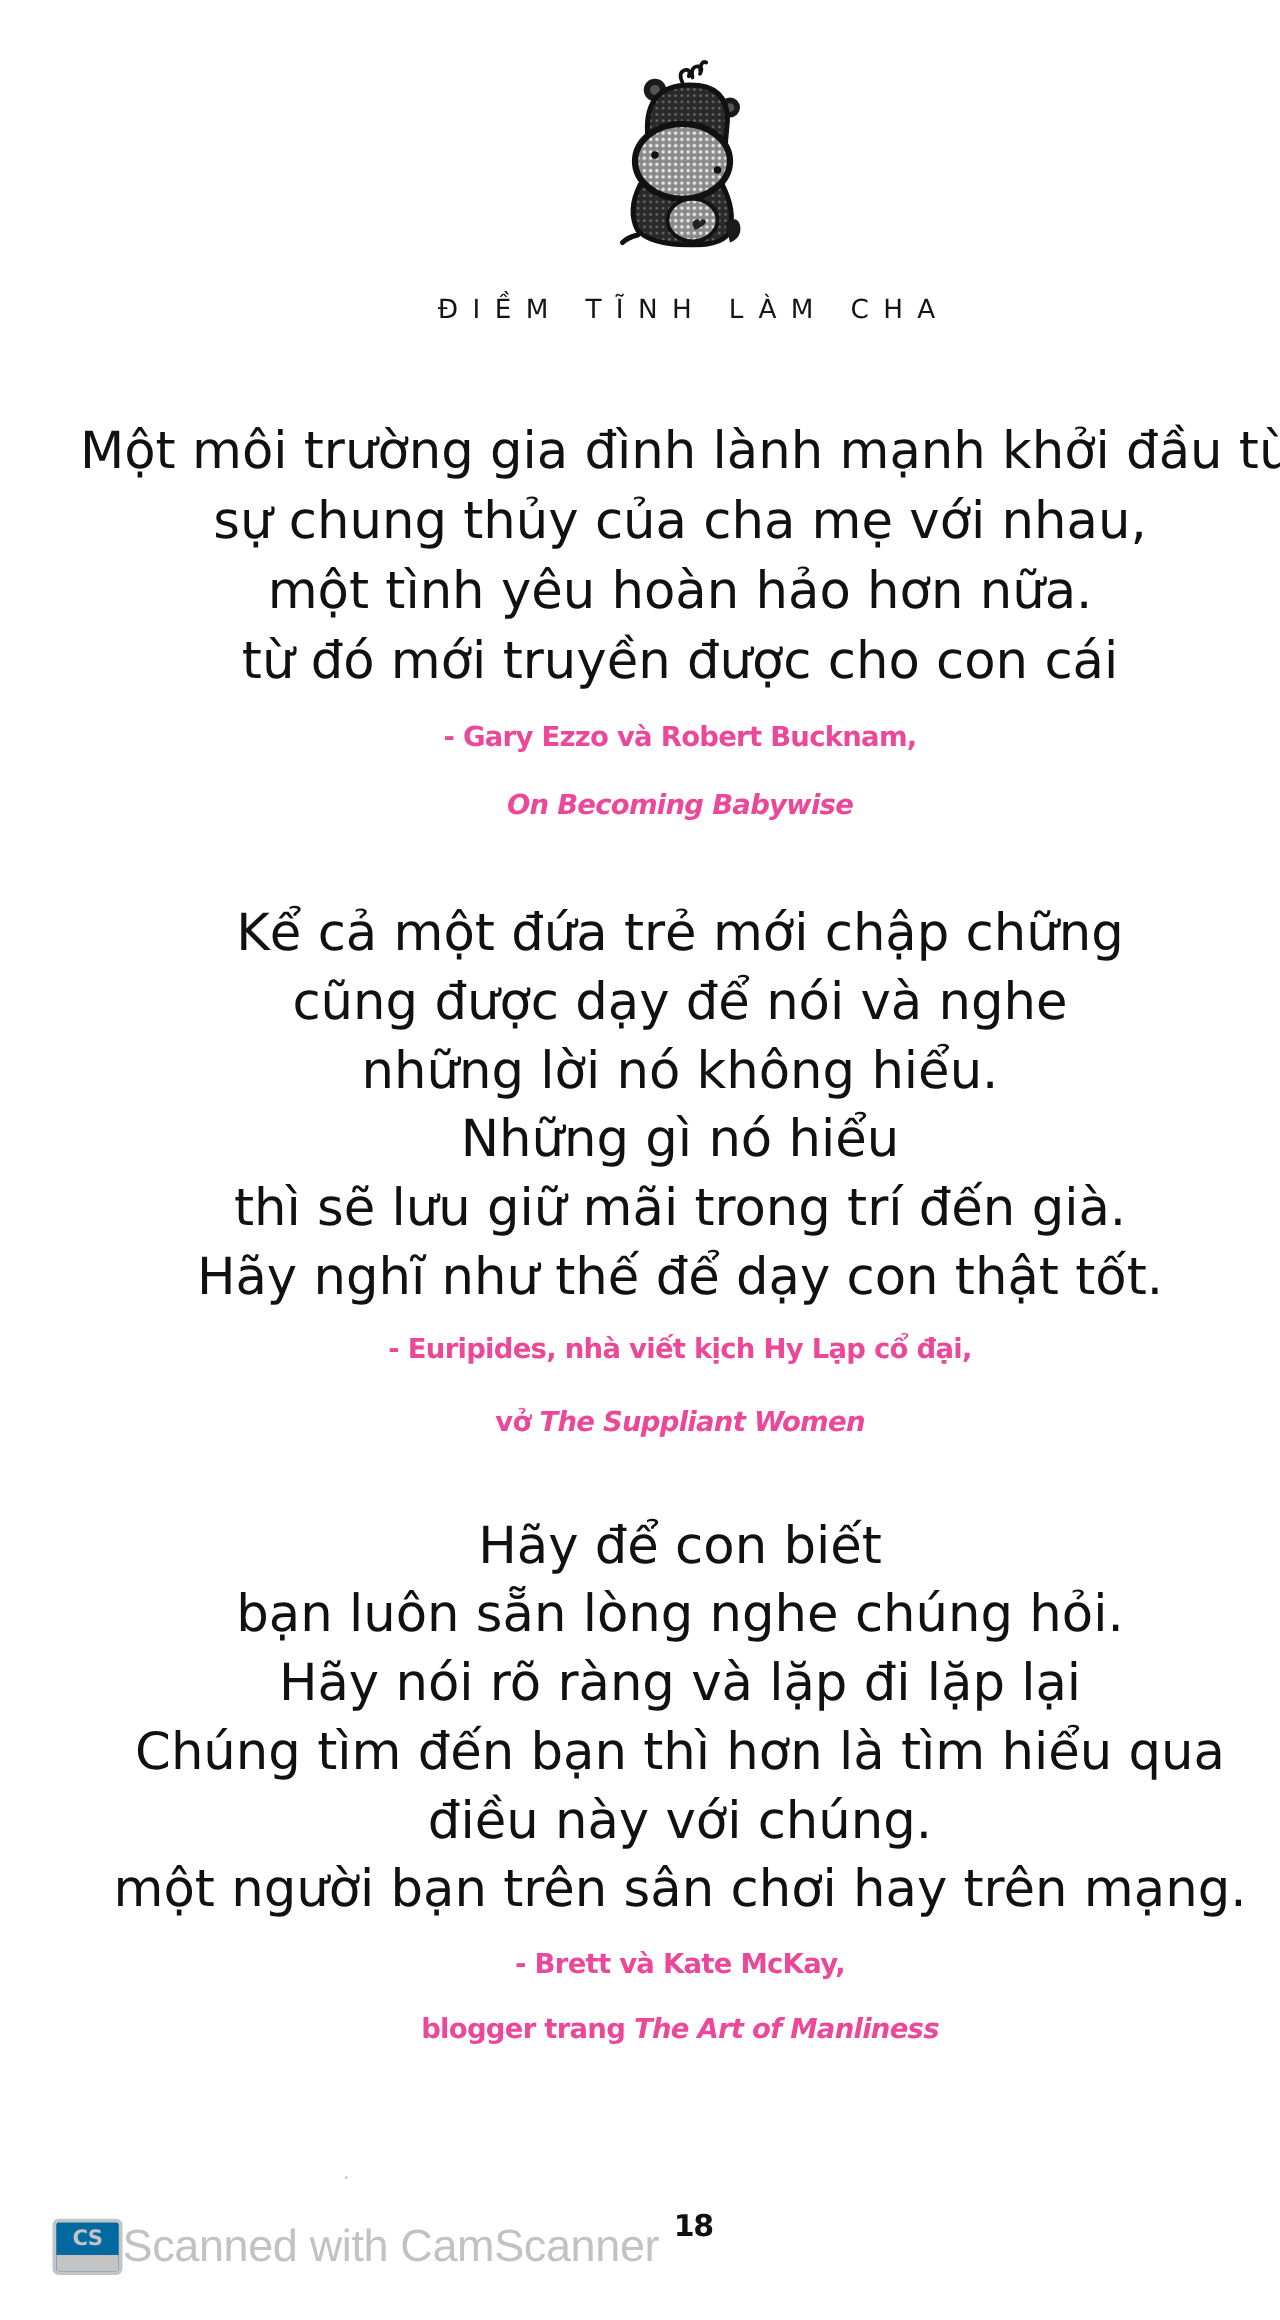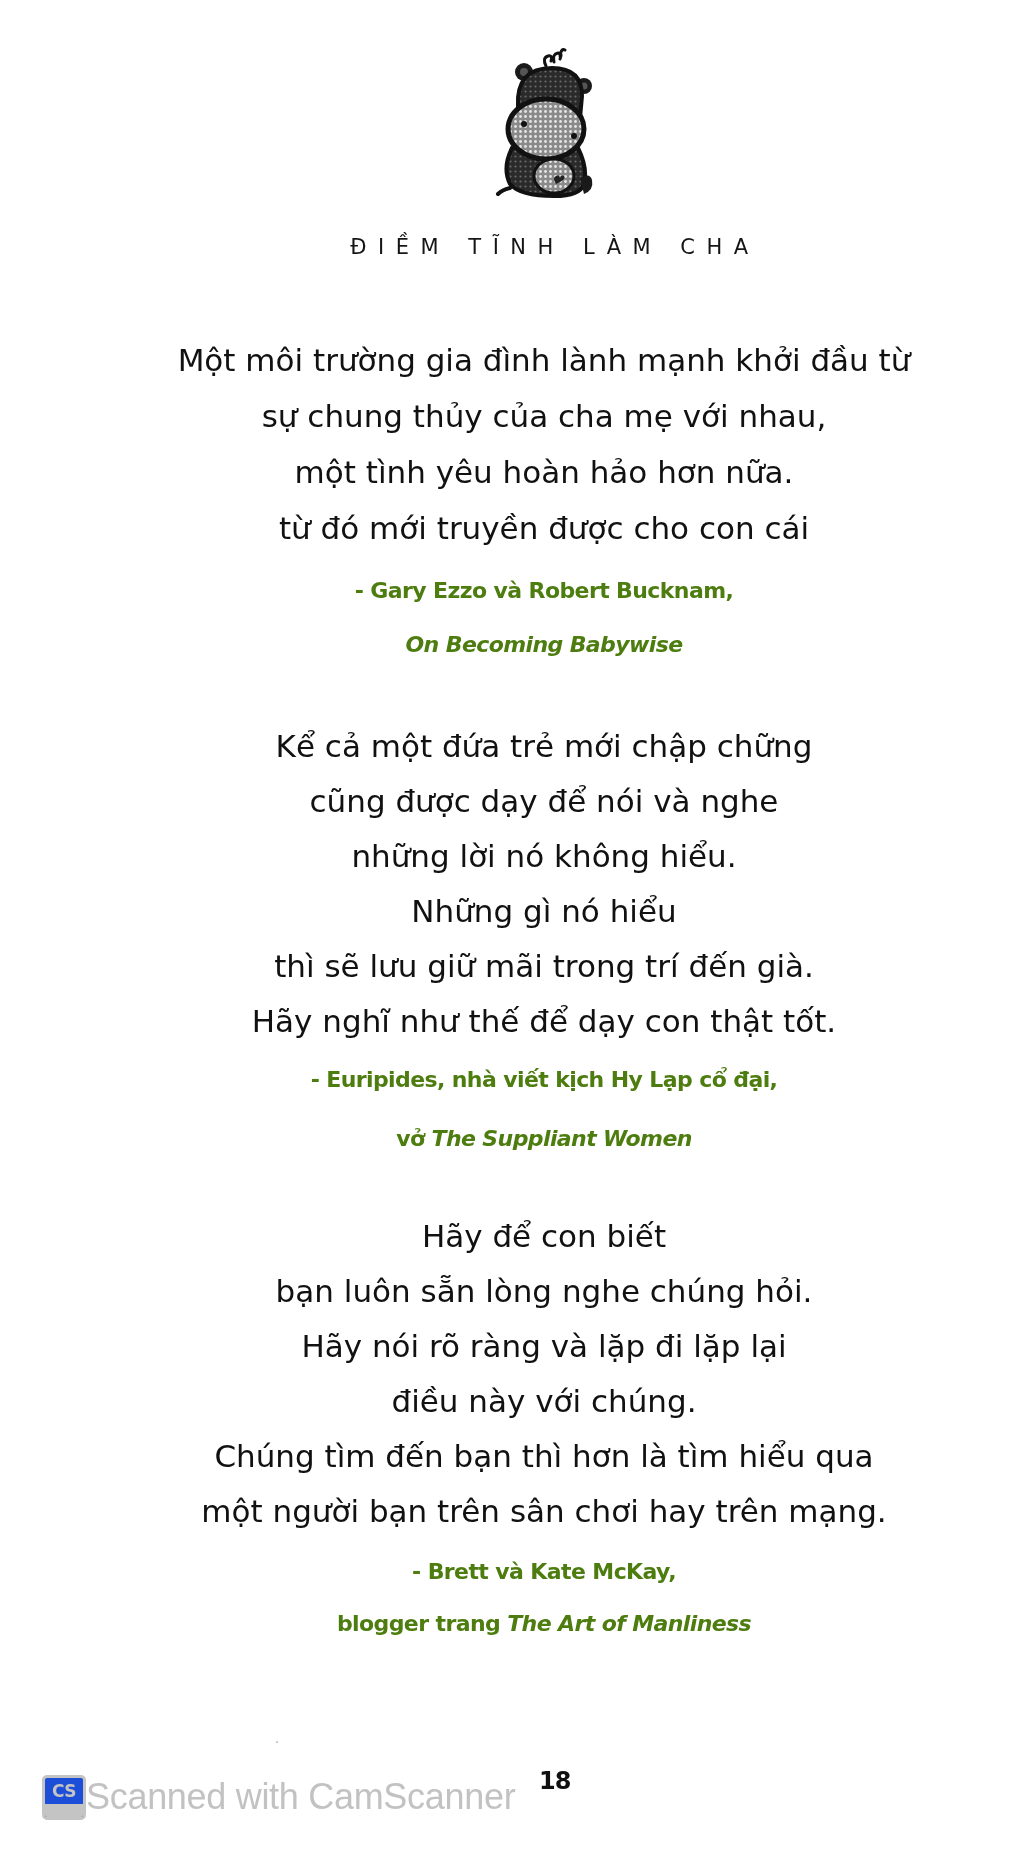--- a/index.html
+++ b/index.html
@@ -1,33 +1,33 @@
 <!DOCTYPE html>
 <html><head>
 <meta charset="utf-8">
 <style>
   html, body { margin:0; padding:0; background:#ffffff; }
   body { width:1024px; height:1856px; position:relative; overflow:hidden; color:#111111; }
   .col { position:absolute; left:64px; width:960px; text-align:center; }
   .hippo { position:absolute; left:488px; top:44px; width:108px; height:154px; }
   .title { top:232px; font-family:"DejaVu Sans", sans-serif; font-size:21px; letter-spacing:11.5px; font-weight:normal; line-height:30px; color:#151515; padding-left:11px; }
-  .quote { font-family:"DejaVu Sans", sans-serif; font-size:31px; color:#111111; }
+  .quote { font-family:"DejaVu Sans", sans-serif; font-size:41px; color:#111111; }
   .quote .ln { display:block; white-space:nowrap; }
-  .attr { font-family:"DejaVu Sans", sans-serif; font-size:22px; font-weight:bold; color:#4d7c0f; letter-spacing:-0.6px; }
+  .attr { font-family:"DejaVu Sans", sans-serif; font-size:22px; font-weight:bold; color:#ec4899; letter-spacing:-0.6px; }
   .attr .ln { display:block; white-space:nowrap; }
   .attr i { font-style:italic; }
   #q1 { top:332px; line-height:56px; }
   #a1 { top:564px; line-height:54px; }
   #q2 { top:719px; line-height:55px; }
   #a2 { top:1050px; line-height:59px; }
   #q3 { top:1209px; line-height:55px; }
   #a3 { top:1546px; line-height:52px; }
   .dot { position:absolute; width:2px; height:2px; background:#bbbbbb; border-radius:1px; }
   .watermark { position:absolute; left:42px; top:1774px; height:46px; display:flex; align-items:center; }
-  .cs-logo { width:44px; height:45px; border:3px solid #c4c4c4; border-radius:5px; box-sizing:border-box; position:relative; background:#1d4ed8; overflow:hidden; }
+  .cs-logo { width:56px; height:45px; border:3px solid #c4c4c4; border-radius:5px; box-sizing:border-box; position:relative; background:#0369a1; overflow:hidden; }
   .cs-logo .cs-text { position:absolute; left:0; right:0; top:3px; text-align:center; font-family:"DejaVu Sans", sans-serif; font-weight:bold; font-size:17px; color:#c4c4c4; letter-spacing:-0.5px; line-height:20px; }
   .cs-logo .cs-bar { position:absolute; left:0; right:0; bottom:0; height:13px; background:#c4c4c4; }
   .wm-text { font-family:"Liberation Sans", sans-serif; font-size:36px; color:#c2c2c2; margin-left:0; line-height:46px; white-space:nowrap; letter-spacing:-0.3px; }
   .page-num { position:absolute; left:539px; top:1766px; font-family:"DejaVu Sans", sans-serif; font-weight:bold; font-size:24px; color:#111111; line-height:30px; letter-spacing:-1px; }
 </style>
 </head>
 <body>
 
 <svg class="hippo" viewBox="0 0 108 154" xmlns="http://www.w3.org/2000/svg">
   <defs>
@@ -87,22 +87,22 @@
 </div>
 <div class="col attr" id="a2">
   <span class="ln">- Euripides, nhà viết kịch Hy Lạp cổ đại,</span>
   <span class="ln"><span>vở </span><i>The Suppliant Women</i></span>
 </div>
 
 <div class="col quote" id="q3">
   <span class="ln">Hãy để con biết</span>
   <span class="ln">bạn luôn sẵn lòng nghe chúng hỏi.</span>
   <span class="ln">Hãy nói rõ ràng và lặp đi lặp lại</span>
+  <span class="ln">Chúng tìm đến bạn thì hơn là tìm hiểu qua</span>
   <span class="ln">điều này với chúng.</span>
-  <span class="ln">Chúng tìm đến bạn thì hơn là tìm hiểu qua</span>
   <span class="ln">một người bạn trên sân chơi hay trên mạng.</span>
 </div>
 <div class="col attr" id="a3">
   <span class="ln">- Brett và Kate McKay,</span>
   <span class="ln"><span>blogger trang </span><i>The Art of Manliness</i></span>
 </div>
 
 <div class="dot" style="left:276px;top:1741px;"></div>
 
 <div class="watermark">

